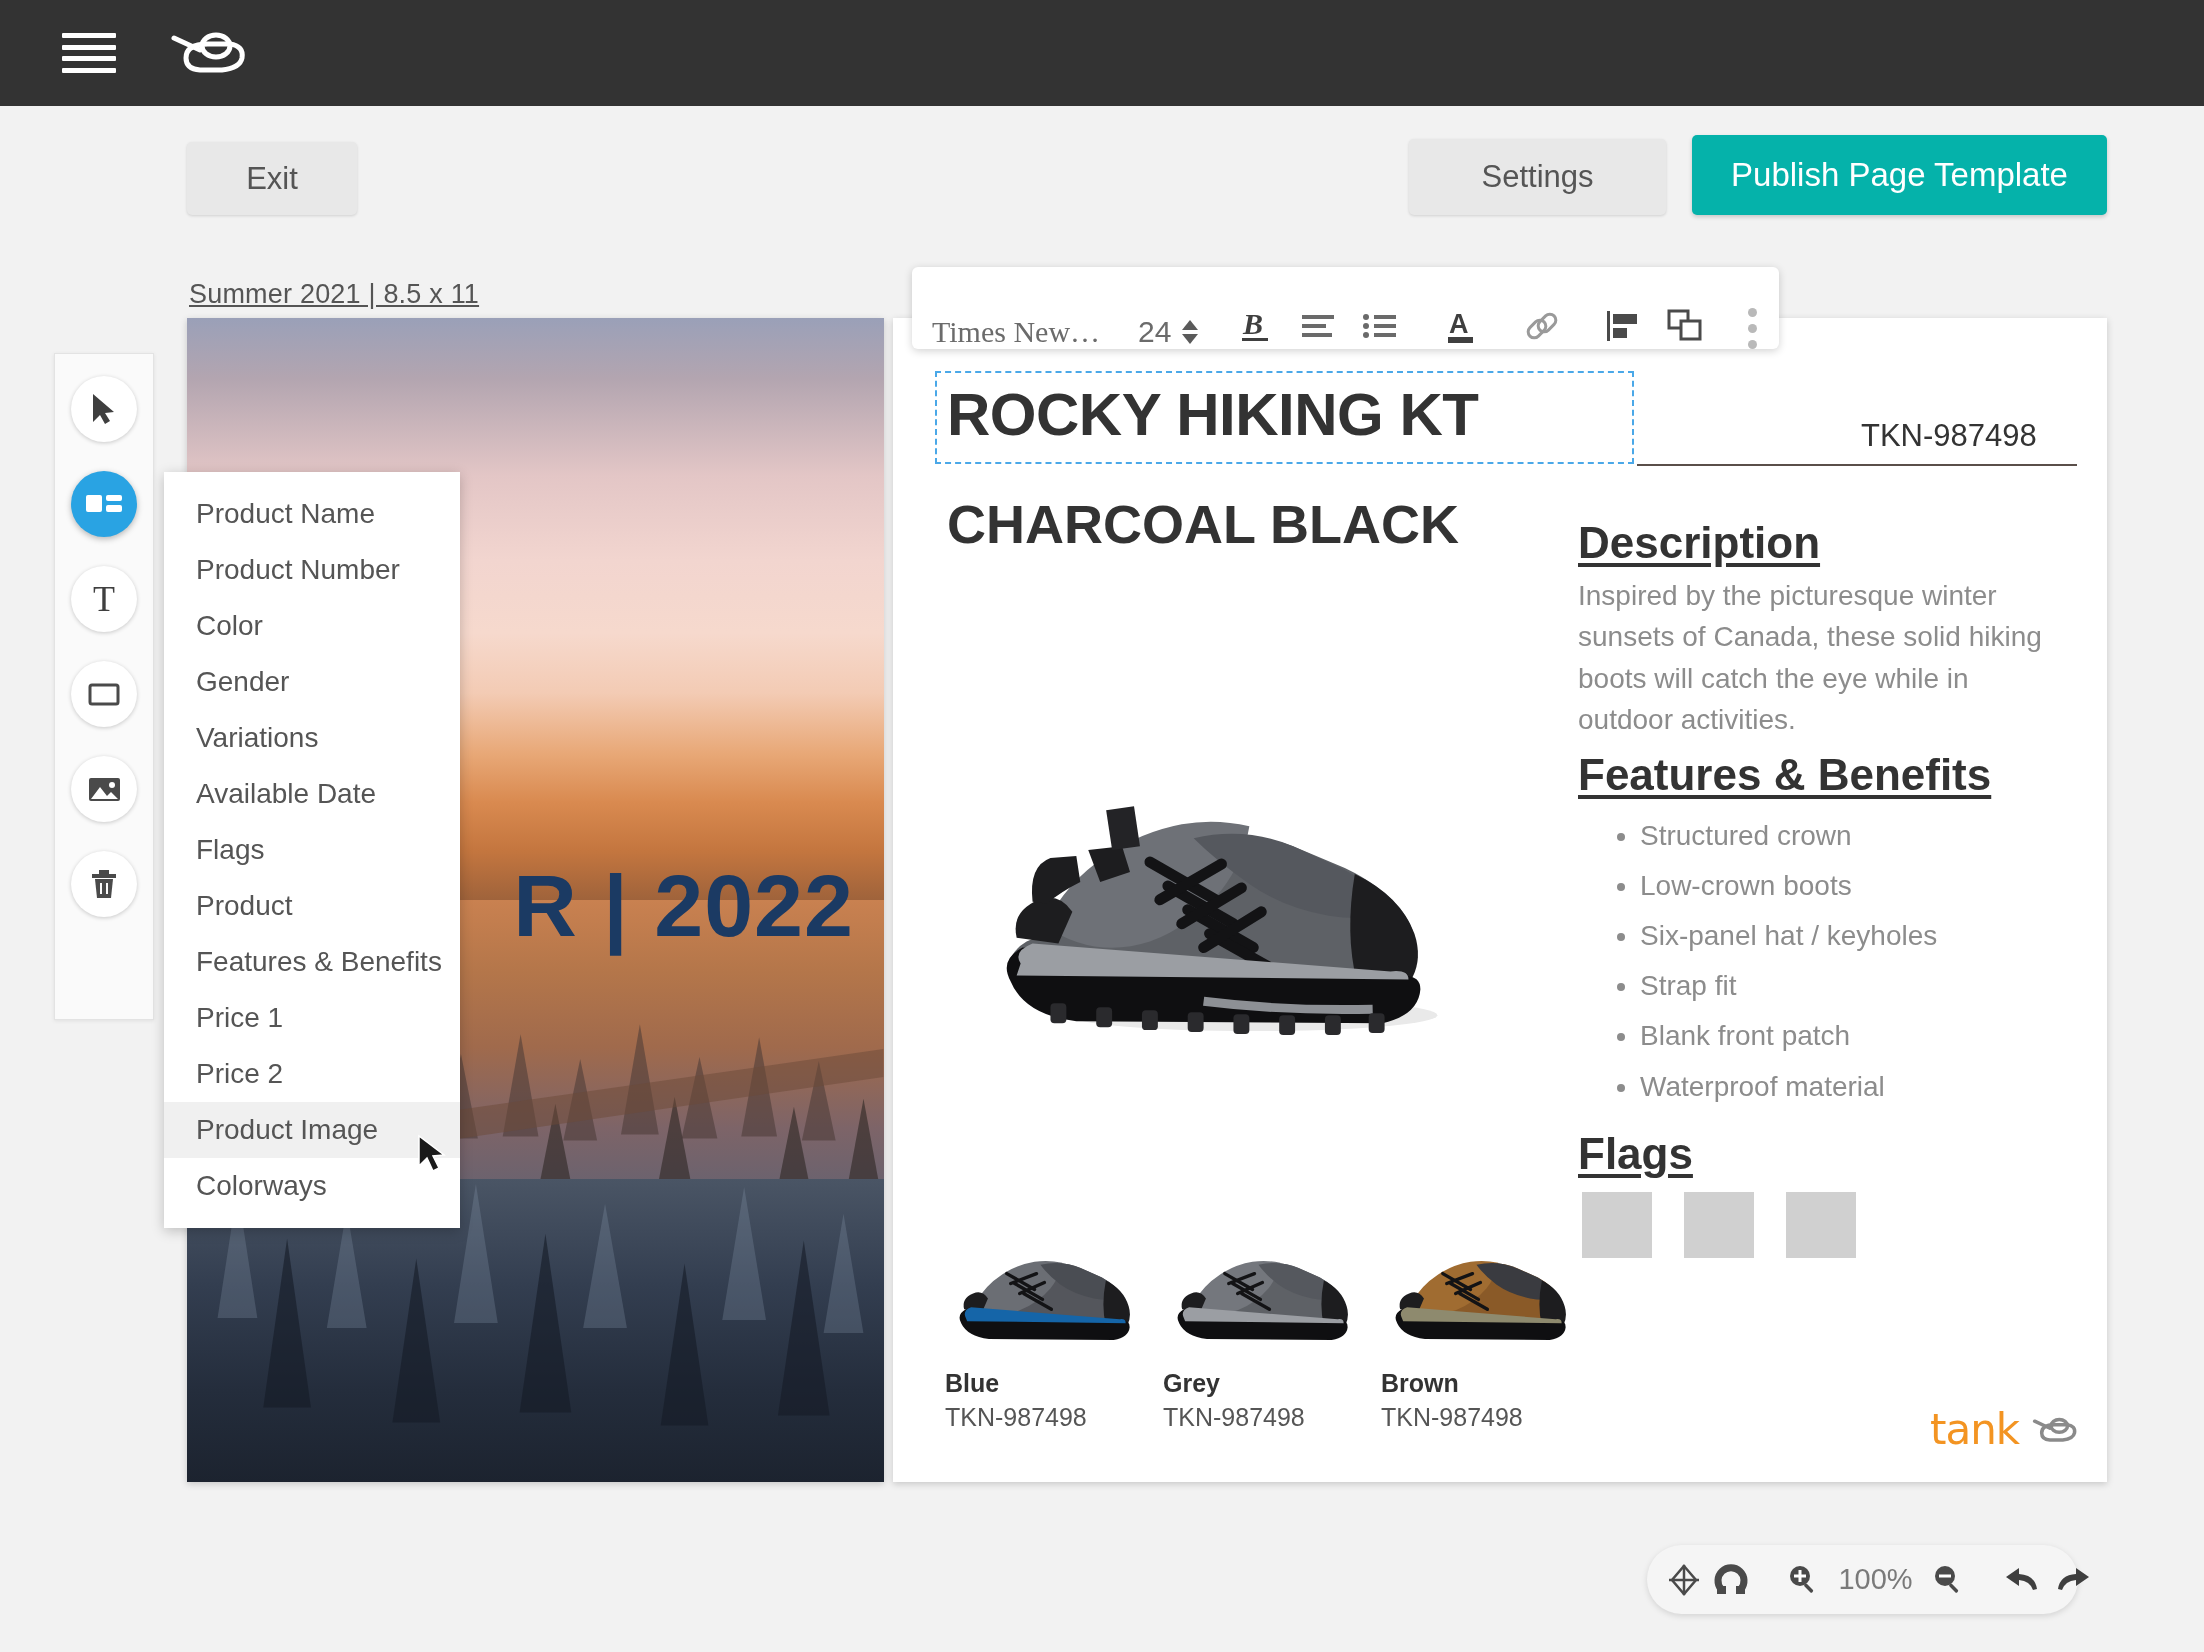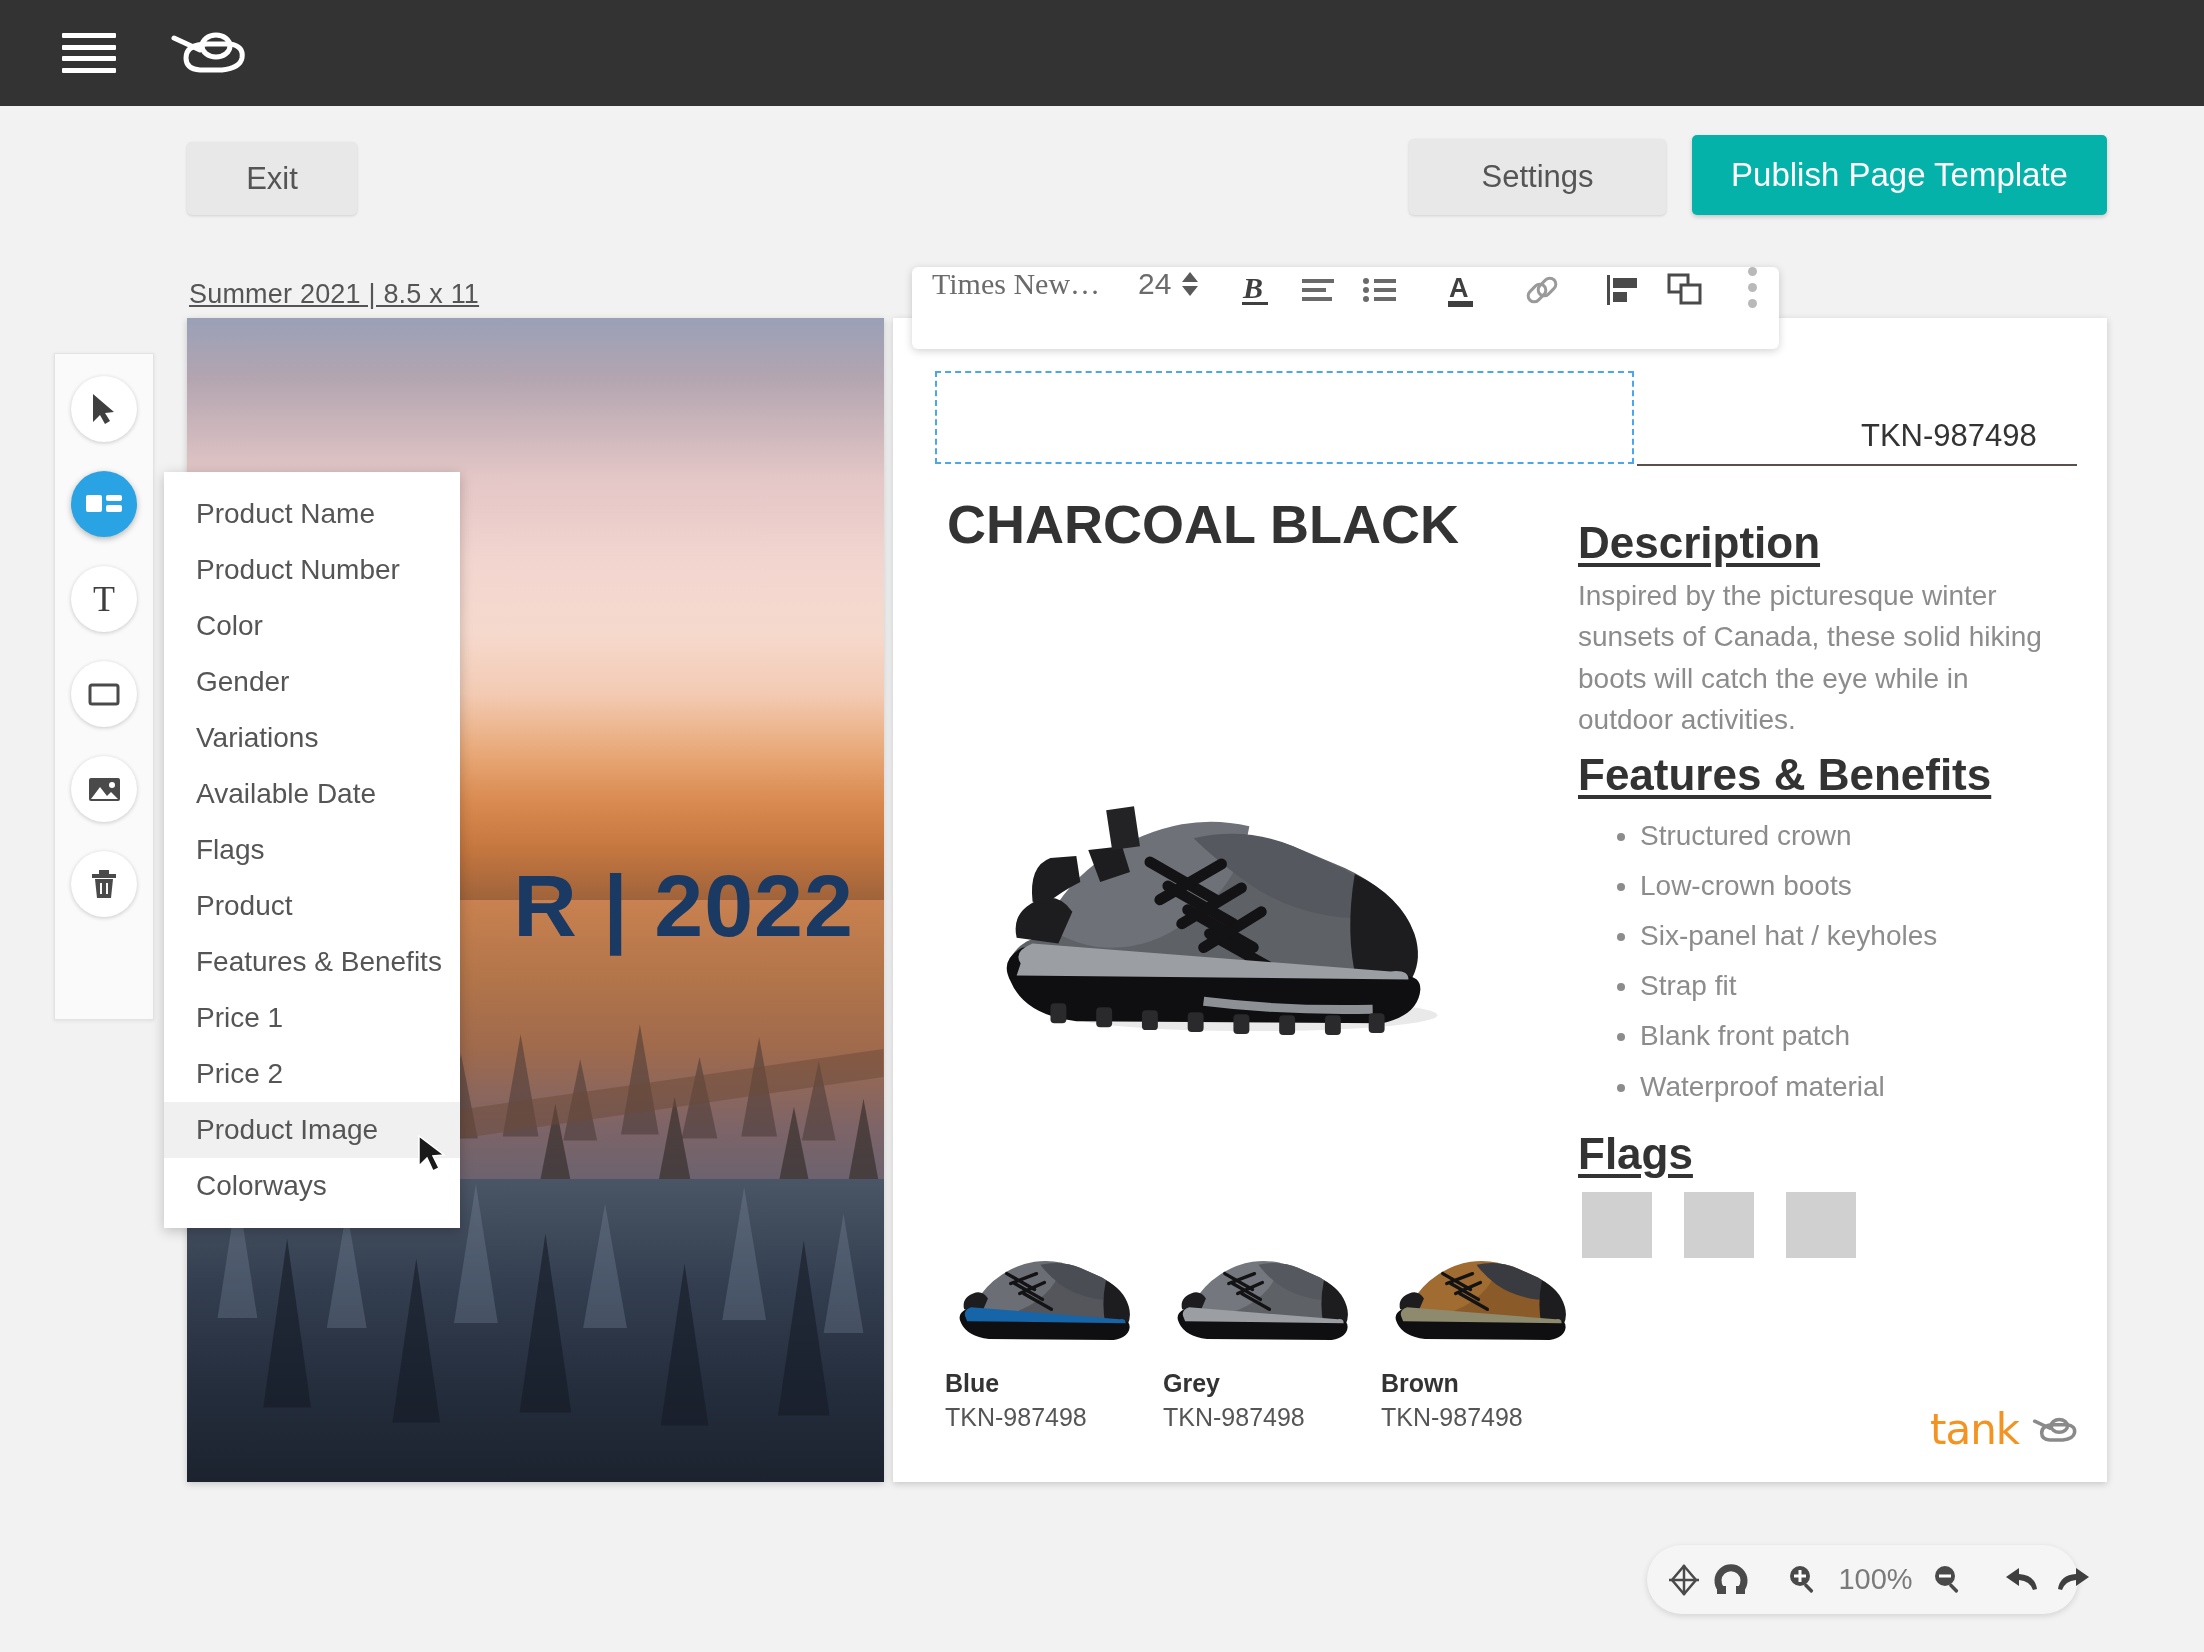--- a/index.html
+++ b/index.html
@@ -106,21 +106,21 @@
     position: absolute; left: 893px; top: 318px;
     width: 1214px; height: 1164px;
     background: #ffffff;
   }
 
   
   .text-toolbar {
     position: absolute; left: 912px; top: 267px;
     height: 82px; background: #ffffff; border-radius: 6px;
     box-shadow: 0 2px 8px rgba(0,0,0,.18);
-    display: flex; align-items: flex-start; z-index: 40;
+    display: flex; align-items: flex-end; z-index: 40;
   }
   .tt-group { display: flex; align-items: center; padding: 0 17px; gap: 16px; }
   .tt-sep { width: 1px; background: #e2e2e2; margin: 14px 0; }
   .tt-font {
     font-family: "Liberation Serif", serif; font-size: 30px;
     color: #6b6b6b; padding: 0 20px; display: flex; align-items: center;
     min-width: 177px; cursor: pointer;
   }
   .tt-size { font-size: 30px; color: #6b6b6b; display: flex; align-items: center; gap: 11px; cursor: pointer; }
   .stepper { display: flex; flex-direction: column; gap: 4px; }
@@ -331,20 +331,21 @@
           <polygon points="620,62 646,238 594,238"></polygon>
         </g>
       </svg>
     </div>
     <div class="cover-year">R | 2022</div>
   </div>
 
   <div class="page-detail page-shadow"></div>
 
   <div class="doc-title-box"></div>
+  <div class="doc-title">ROCKY HIKING KT</div>
   <div class="doc-sku">TKN-987498</div>
   <div class="doc-rule"></div>
   <div class="doc-color">CHARCOAL BLACK</div>
 
   <div class="sec-head" id="desc-head">Description</div>
   <div class="desc-body">Inspired by the picturesque winter sunsets of Canada, these solid hiking boots will catch the eye while in outdoor activities.</div>
 
   <div class="sec-head" id="feat-head">Features &amp; Benefits</div>
   <ul class="feat-list" id="features-list">
       <li>Structured crown</li>

